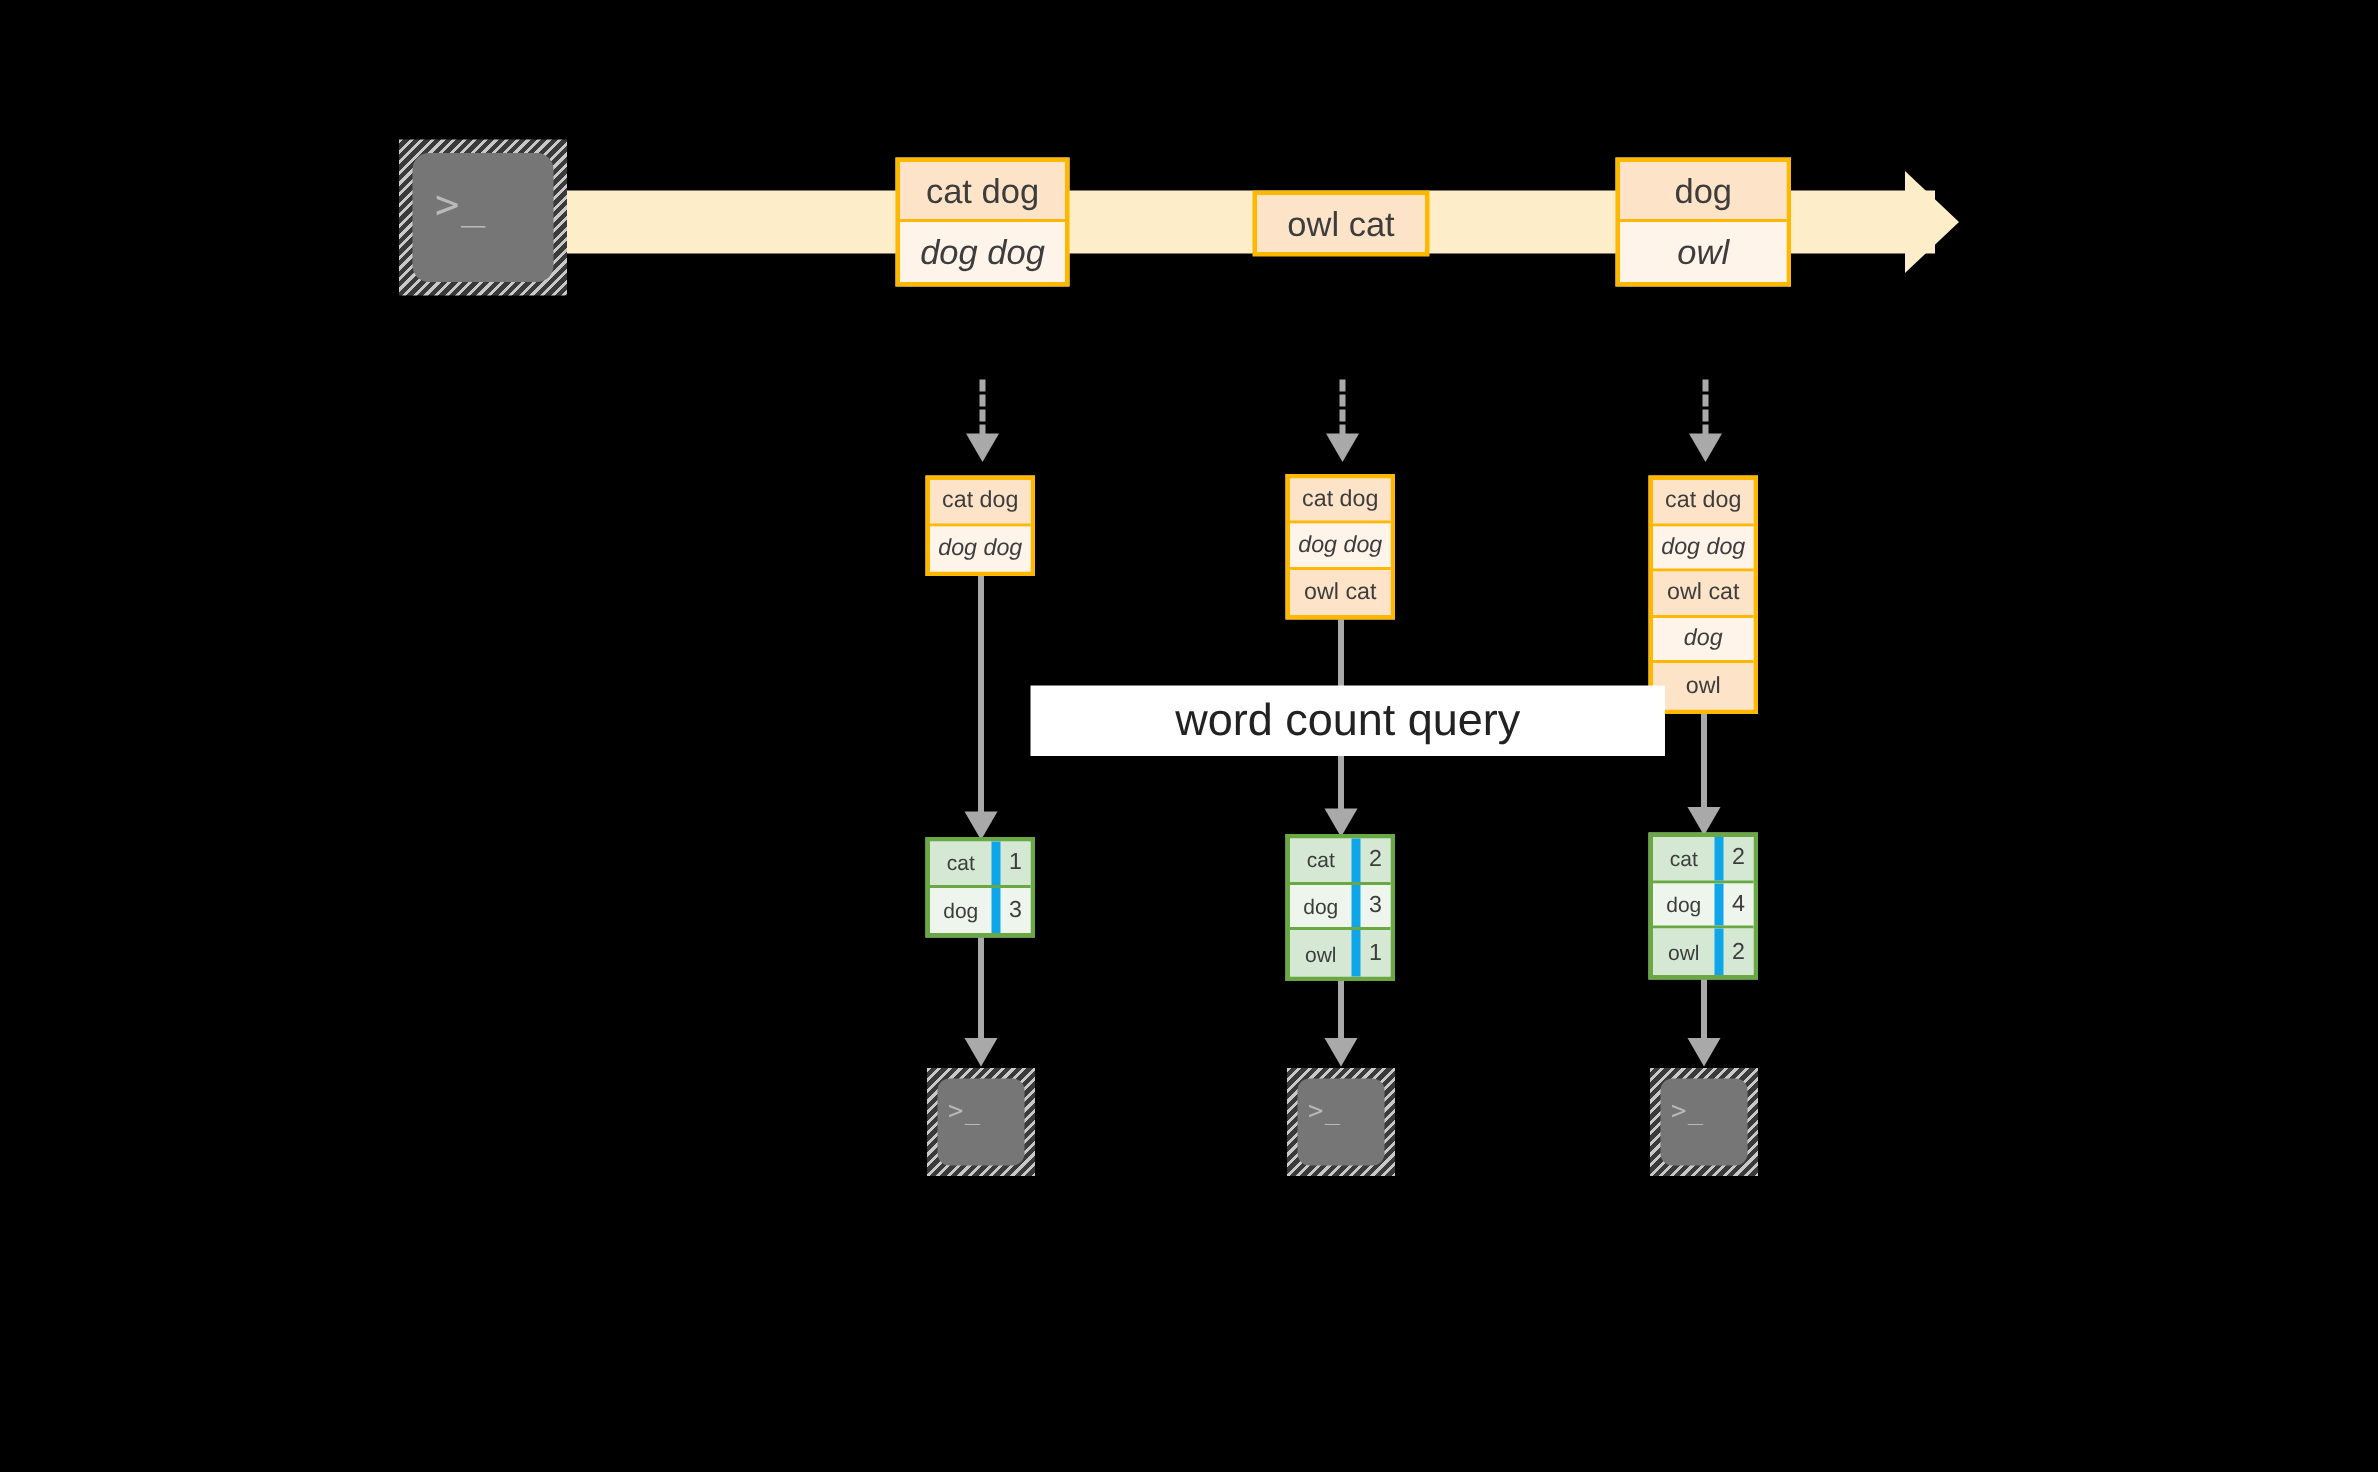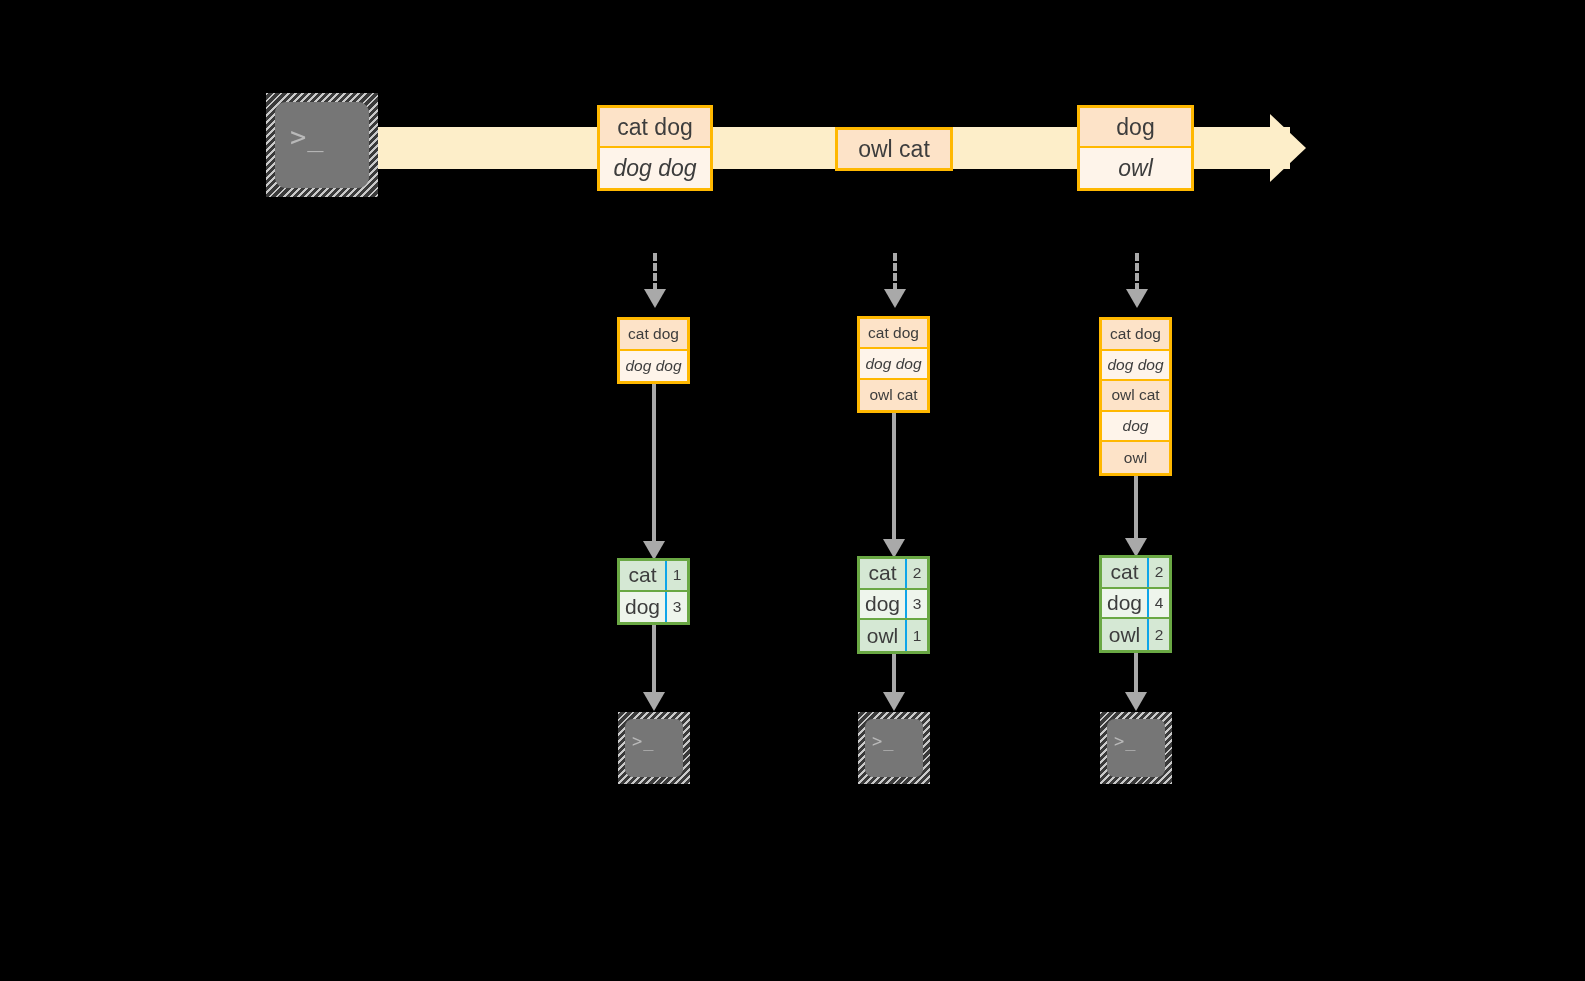--- a/index.html
+++ b/index.html
@@ -102,23 +102,23 @@
     box-sizing: border-box;
   }
   .grow:last-child { border-bottom: none; }
   .grow.dark  { background: #d5e8d4; }
   .grow.light { background: #eef5ec; }
   .gcell-word {
     width: 47px;
     display: flex;
     align-items: center;
     justify-content: center;
-    border-right: 2px solid #0ea5e9;
-    box-sizing: border-box;
-    font-size: 21px;
+    border-right: 6px solid #0ea5e9;
+    box-sizing: border-box;
+    font-size: 14px;
     color: #3d3d3d;
   }
   .gcell-count {
     flex: 1 1 auto;
     display: flex;
     align-items: center;
     justify-content: center;
     box-sizing: border-box;
     font-size: 15.5px;
     color: #3d3d3d;
@@ -279,14 +279,17 @@
   </div>
 
   <div class="vline" style="left:1134px; top:653px; height:46px;"></div>
   <div class="vhead" style="left:1125px; top:692px;"></div>
 
   <div class="term small" style="left:1100px; top:712px; width:72px; height:72px;">
     <div class="term-inner"></div>
     <div class="term-glyph" style="left:14px; top:21px; font-size:17px;">&gt;_</div>
   </div>
 
+  <div class="banner" style="left:687px; top:457px; width:423px; height:47px; font-size:30px;">
+    <span>word count query</span>
+  </div>
 
 </div>
 
 </body></html>

